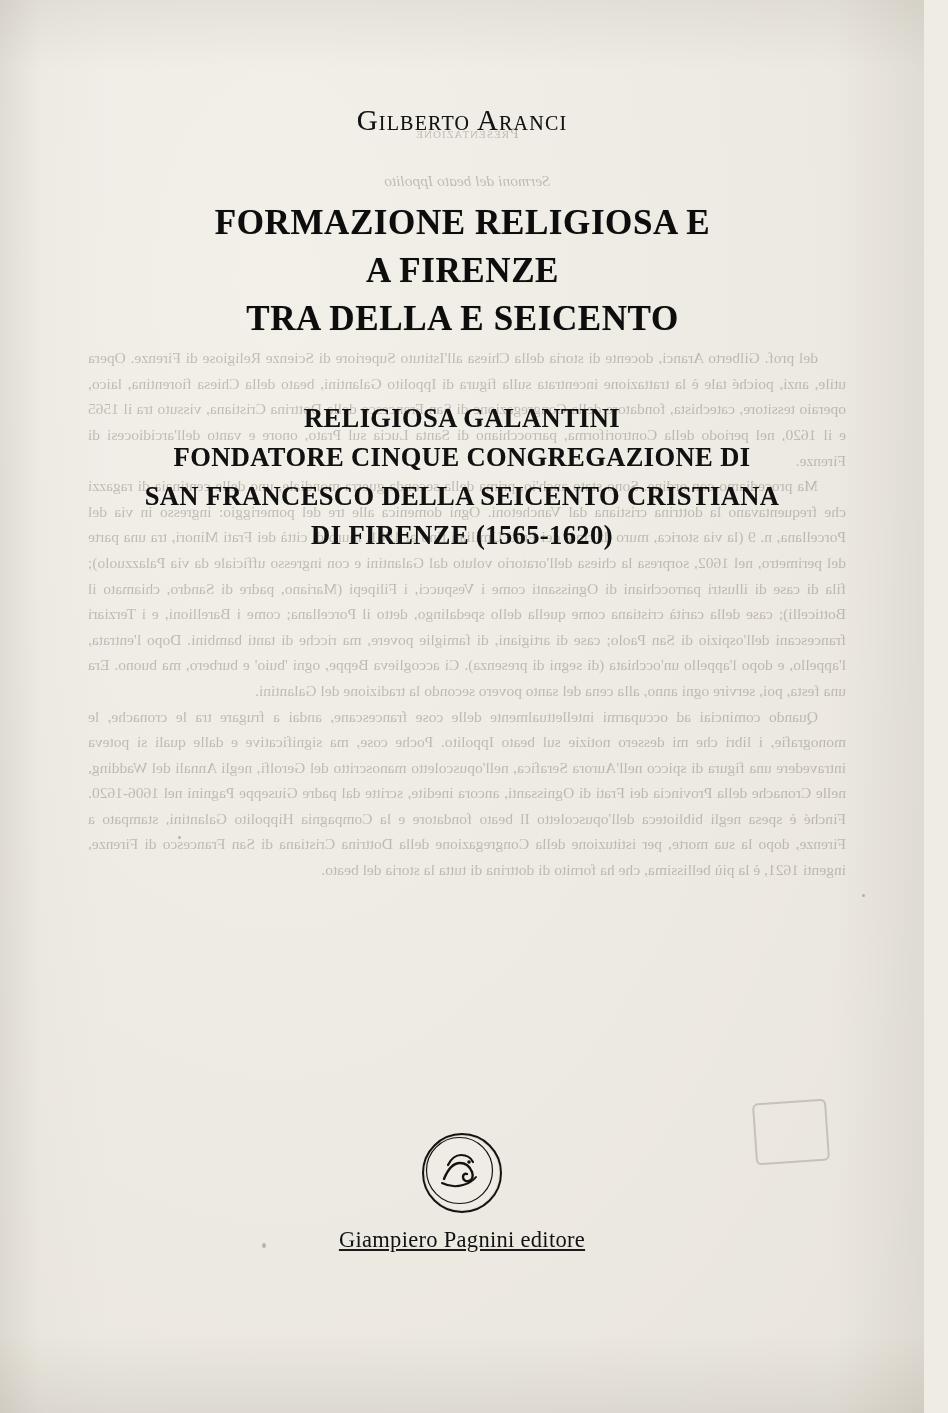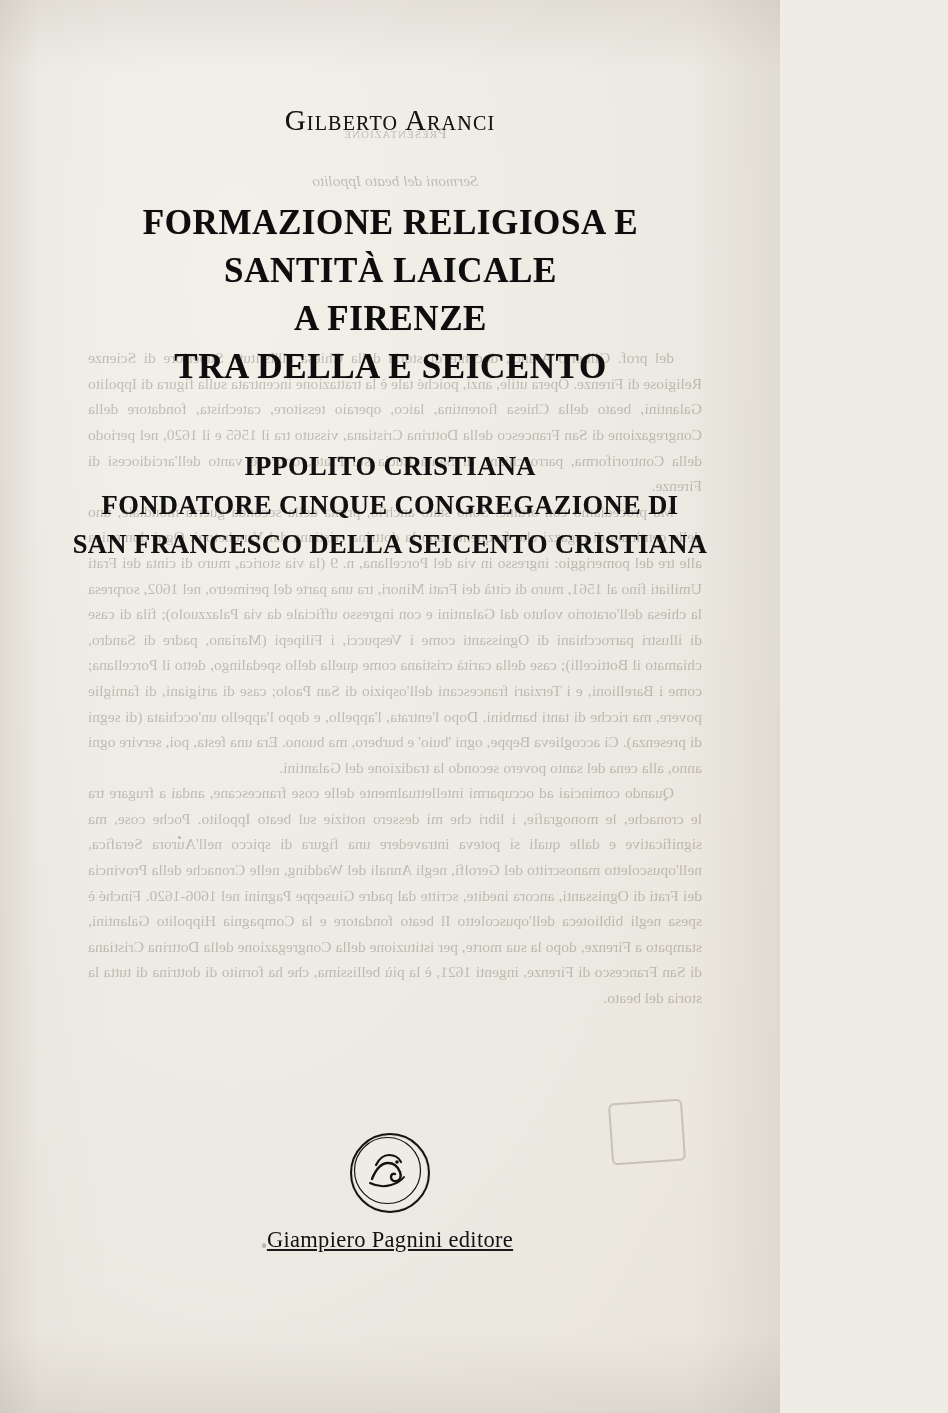--- a/index.html
+++ b/index.html
@@ -9,21 +9,21 @@
   body {
     width: 948px;
     height: 1413px;
     background: #efece6;
     font-family: "Liberation Serif", serif;
     color: #1a1a1a;
     overflow: hidden;
   }
   .page {
     position: relative;
-    width: 780px;
+    width: 924px;
     height: 1413px;
     background:
       radial-gradient(ellipse at 30% 20%, #f3f0ea 0%, #eeebe4 45%, #e9e5dd 100%);
     overflow: hidden;
   }
   
   .page::after {
     content: "";
     position: absolute;
     inset: 0;
@@ -164,29 +164,29 @@
   </div>
 
   <div class="stamp"></div>
 
   <div class="content">
 
     <div class="author">Gilberto Aranci</div>
 
     <h1 class="main-title">
       <span class="line">FORMAZIONE RELIGIOSA E</span>
-      <span class="line">SANTITÀ LAICALE</span>
       <span class="line">A FIRENZE</span>
       <span class="line">TRA DELLA E SEICENTO</span>
     </h1>
 
     <h2 class="subtitle">
-      <span class="line">IPPOLITO CRISTIANA</span>
+      <span class="line">RELIGIOSA GALANTINI</span>
       <span class="line">FONDATORE CINQUE CONGREGAZIONE DI</span>
       <span class="line">SAN FRANCESCO DELLA SEICENTO CRISTIANA</span>
+      <span class="line">DI FIRENZE (1565-1620)</span>
     </h2>
 
   </div>
 
   <div class="publisher-block">
     <div class="logo">
       <svg width="71" height="71" viewBox="0 0 71 71" aria-hidden="true">
         <circle cx="35.5" cy="35.5" r="33" fill="none" stroke="#15120e" stroke-width="1.2"></circle>
         <path d="M20 44c4-10 10-16 16-16s10 4 12 9c1.5 4 .5 8-3 9-3 .8-6-1-6-4 0-2.5 2-4 4-3" fill="none" stroke="#15120e" stroke-width="2.4" stroke-linecap="round"></path>
         <path d="M24 30c3-6 8-10 13-10 6 0 10 3 12 7" fill="none" stroke="#15120e" stroke-width="2.2" stroke-linecap="round"></path>

